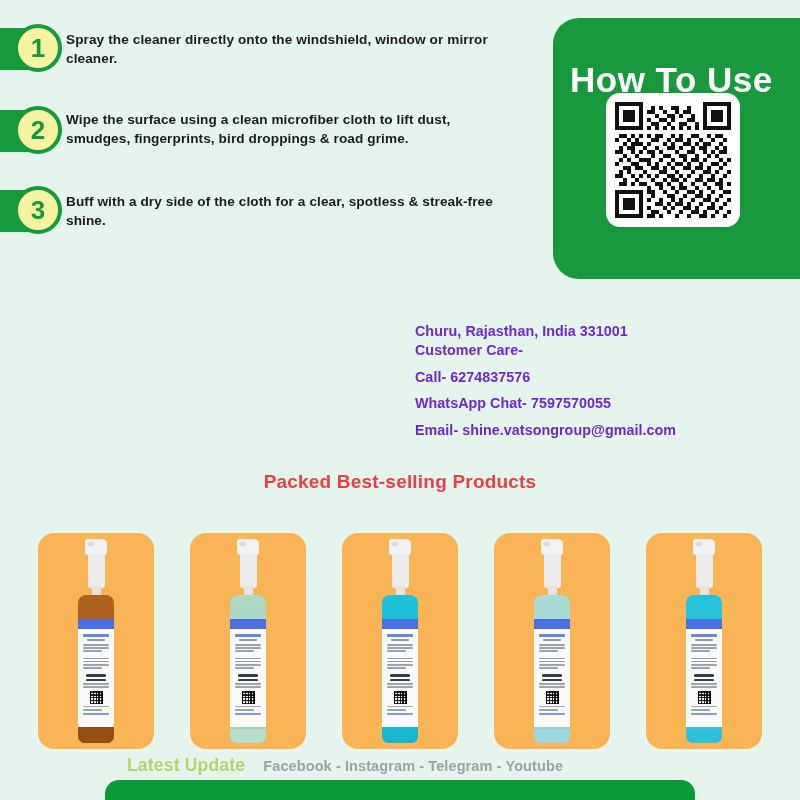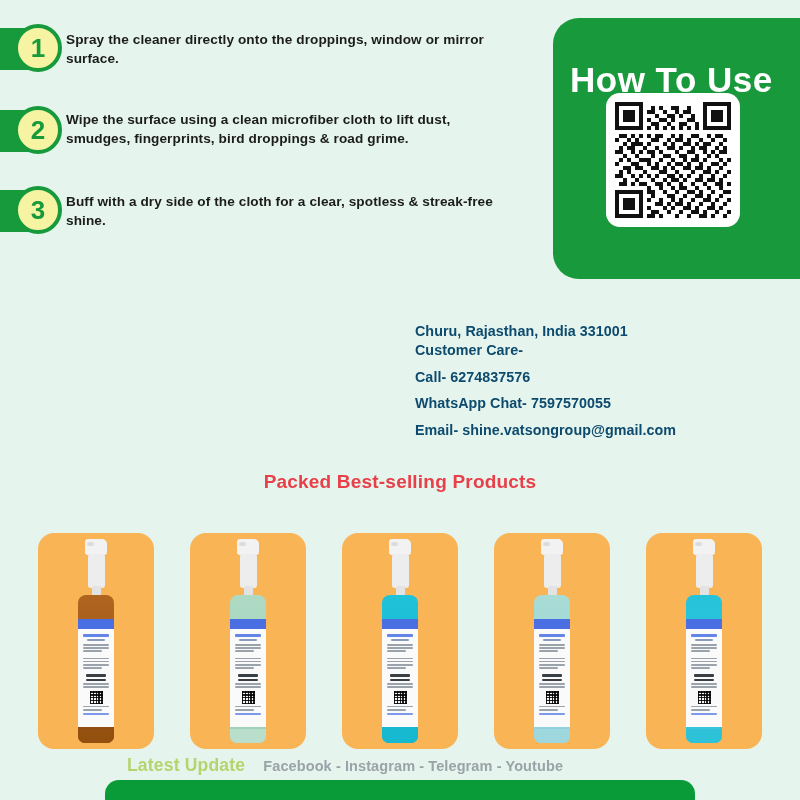--- a/index.html
+++ b/index.html
@@ -154,21 +154,21 @@
   .contact-block {
     position: absolute;
     left: 415px;
     top: 322px;
     width: 350px;
   }
 
   .contact-line {
     font-size: 14.3px;
     font-weight: bold;
-    color: #0c4a6e;
+    color: #6d28d9;
     line-height: 1.36;
     letter-spacing: 0.05px;
     white-space: nowrap;
   }
 
   .contact-line.gap { margin-top: 7px; }
 
   
   .best-heading {
     position: absolute;
@@ -392,21 +392,21 @@
 
 <div id="page">
 
   <div class="steps">
 
     <div class="step-row s1">
       <div class="step-badge-wrap">
         <div class="step-tab"></div>
         <div class="step-circle">1</div>
       </div>
-      <div class="step-text">Spray the cleaner directly onto the droppings, window or mirror surface.</div>
+      <div class="step-text">Spray the cleaner directly onto the windshield, window or mirror cleaner.</div>
     </div>
 
     <div class="step-row s2">
       <div class="step-badge-wrap">
         <div class="step-tab"></div>
         <div class="step-circle">2</div>
       </div>
       <div class="step-text">Wipe the surface using a clean microfiber cloth to lift dust, smudges, fingerprints, bird droppings &amp; road grime.</div>
     </div>
 

